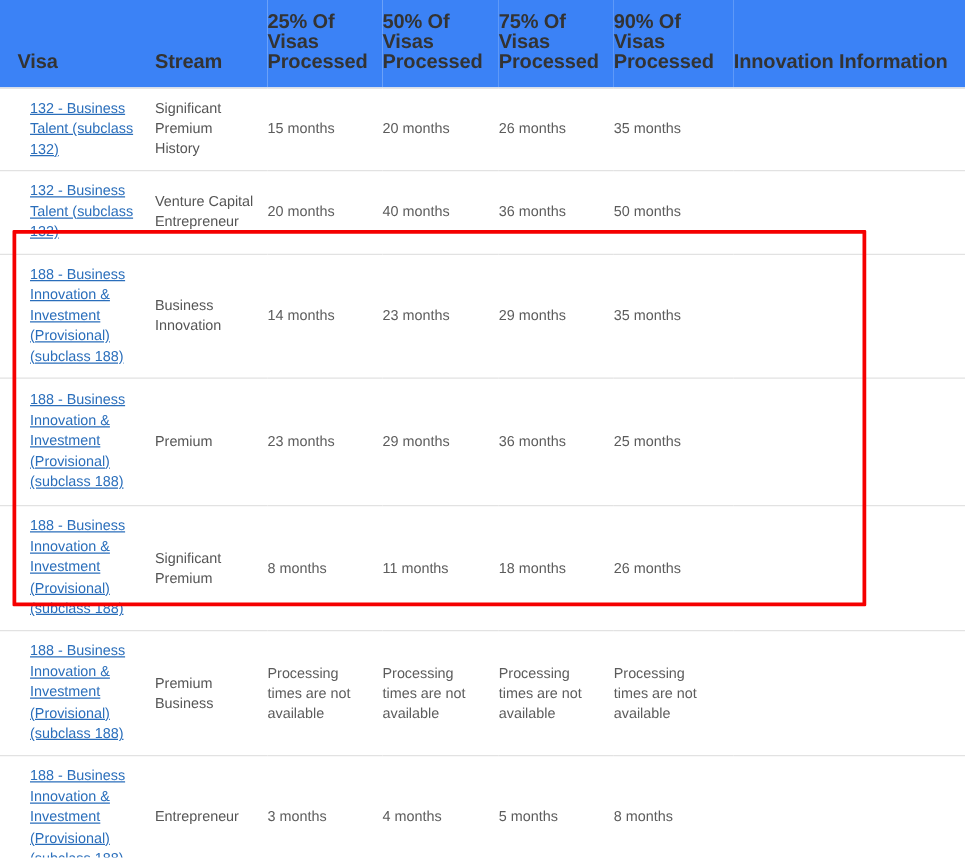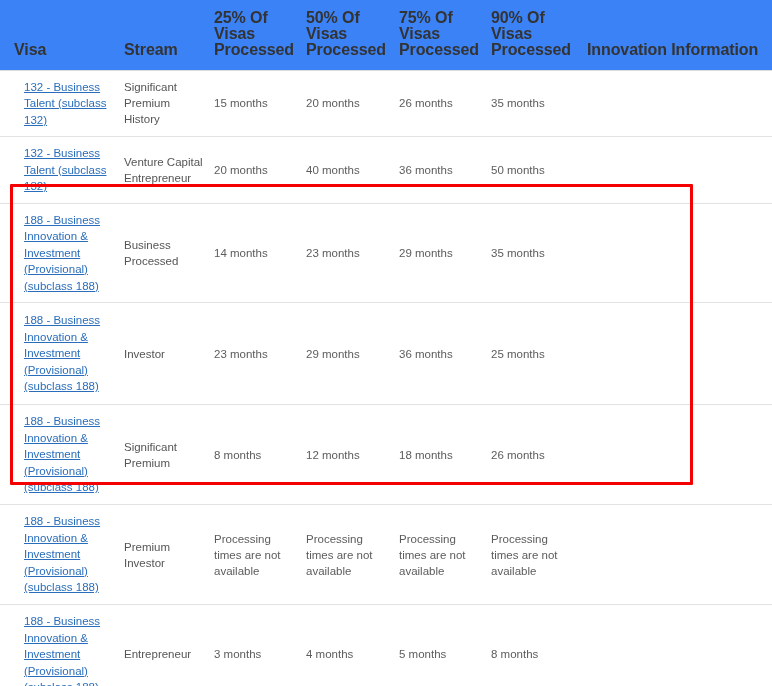--- a/index.html
+++ b/index.html
@@ -153,51 +153,51 @@
         <td class="stream-cell">Venture Capital Entrepreneur</td>
         <td>20 months</td>
         <td>40 months</td>
         <td>36 months</td>
         <td>50 months</td>
         <td></td>
       </tr>
 
       <tr class="r3">
         <td class="visa-cell"><a class="visa-link" href="#">188 - Business Innovation &amp; Investment (Provisional) (subclass 188)</a></td>
-        <td class="stream-cell">Business Processed</td>
+        <td class="stream-cell">Business Innovation</td>
         <td>14 months</td>
         <td>23 months</td>
         <td>29 months</td>
         <td>35 months</td>
         <td></td>
       </tr>
 
       <tr class="r4">
         <td class="visa-cell"><a class="visa-link" href="#">188 - Business Innovation &amp; Investment (Provisional) (subclass 188)</a></td>
-        <td class="stream-cell">Investor</td>
+        <td class="stream-cell">Premium</td>
         <td>23 months</td>
         <td>29 months</td>
         <td>36 months</td>
         <td>25 months</td>
         <td></td>
       </tr>
 
       <tr class="r5">
         <td class="visa-cell"><a class="visa-link" href="#">188 - Business Innovation &amp; Investment (Provisional) (subclass 188)</a></td>
         <td class="stream-cell">Significant Premium</td>
         <td>8 months</td>
-        <td>12 months</td>
+        <td>11 months</td>
         <td>18 months</td>
         <td>26 months</td>
         <td></td>
       </tr>
 
       <tr class="r6">
         <td class="visa-cell"><a class="visa-link" href="#">188 - Business Innovation &amp; Investment (Provisional) (subclass 188)</a></td>
-        <td class="stream-cell">Premium Investor</td>
+        <td class="stream-cell">Premium Business</td>
         <td>Processing times are not available</td>
         <td>Processing times are not available</td>
         <td>Processing times are not available</td>
         <td>Processing times are not available</td>
         <td></td>
       </tr>
 
       <tr class="r7">
         <td class="visa-cell"><a class="visa-link" href="#">188 - Business Innovation &amp; Investment (Provisional) (subclass 188)</a></td>
         <td class="stream-cell">Entrepreneur</td>

